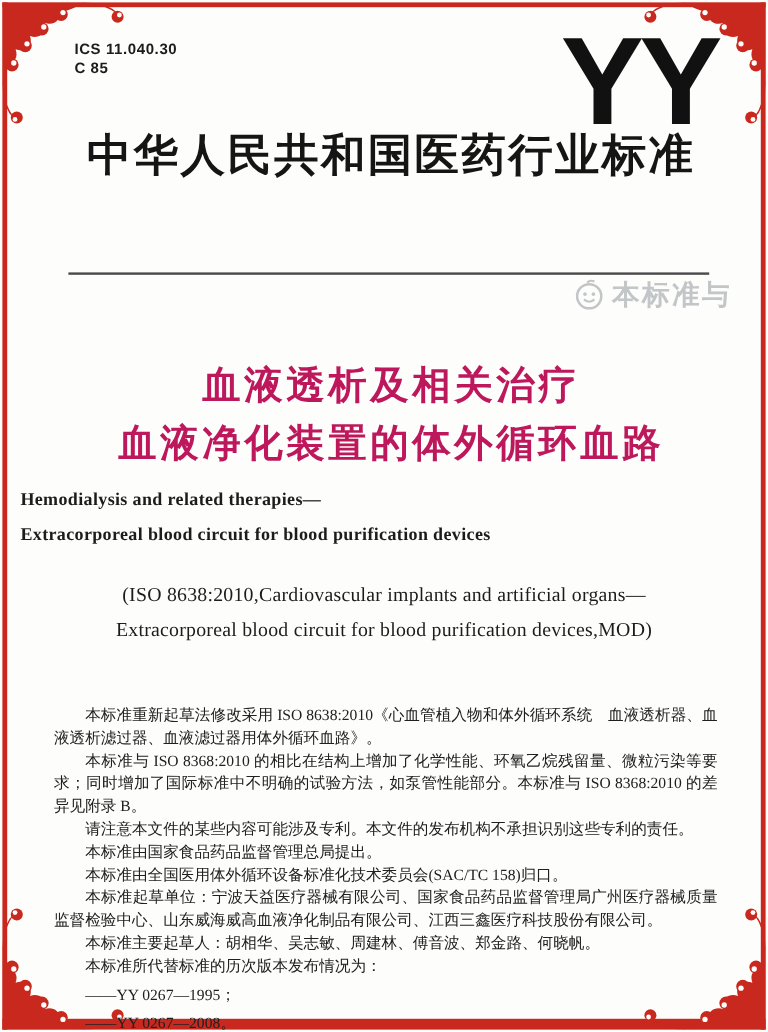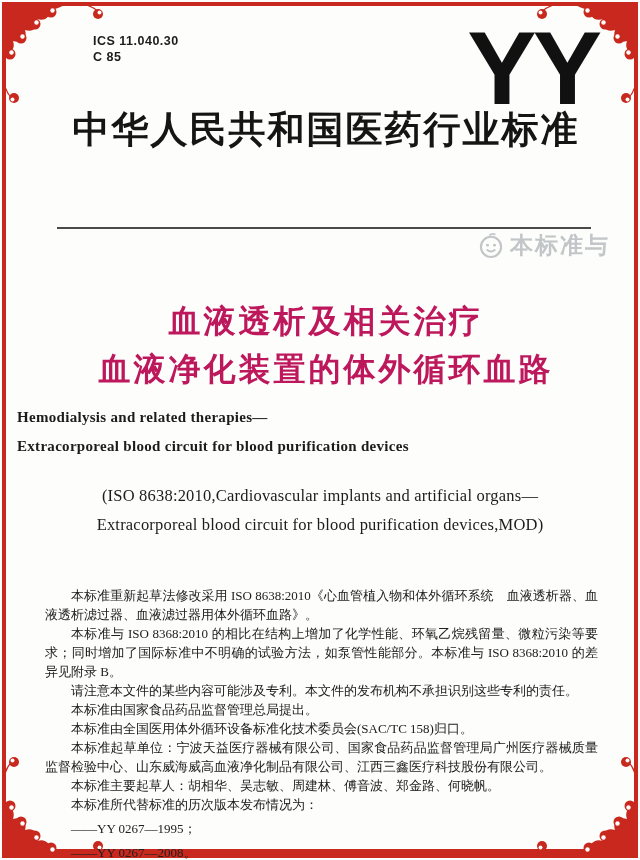--- a/index.html
+++ b/index.html
@@ -13,21 +13,21 @@
   .edge.left{top:2px;left:2px;bottom:2px;width:4px;}
   .edge.right{top:2px;right:2px;bottom:2px;width:4px;}
   .edge.bottom{left:2px;right:2px;bottom:2px;height:9px;}
   .corner{position:absolute;width:110px;height:110px;}
   .corner.tl{top:2px;left:2px;}
   .corner.tr{top:2px;right:2px;transform:scaleX(-1);}
   .corner.bl{bottom:2px;left:2px;transform:scaleY(-1);}
   .corner.br{bottom:2px;right:2px;transform:scale(-1,-1);}
   
   .ics{position:absolute;left:62px;top:33px;font-family:"Liberation Sans","DejaVu Sans",sans-serif;
-       font-weight:700;font-size:12.5px;line-height:16px;letter-spacing:.5px;margin-left:31px;}
+       font-weight:700;font-size:12.5px;line-height:16px;letter-spacing:.5px;}
   .yy-logo{position:absolute;right:42px;top:24px;font-family:Liberation Sans, sans-serif;
        font-weight:900;font-size:104px;line-height:.85;letter-spacing:-4px;color:#111;}
   .std-heading{position:absolute;left:0;right:0;top:105px;text-align:center;
        font-family:"Liberation Sans","DejaVu Sans",sans-serif;font-weight:800;
        font-size:37px;letter-spacing:2px;color:#151515;padding-left:12px;}
   .std-num{position:absolute;right:50px;top:181px;text-align:right;}
   .std-num .main{font-weight:700;font-size:17px;letter-spacing:.5px;}
   .std-num .replaces{font-size:11.5px;margin-top:3px;color:#222;}
   .rule{position:absolute;left:57px;right:49px;top:227px;height:2px;background:#4a4a4a;}
   .watermark{position:absolute;right:30px;top:230px;display:flex;align-items:center;gap:5px;

